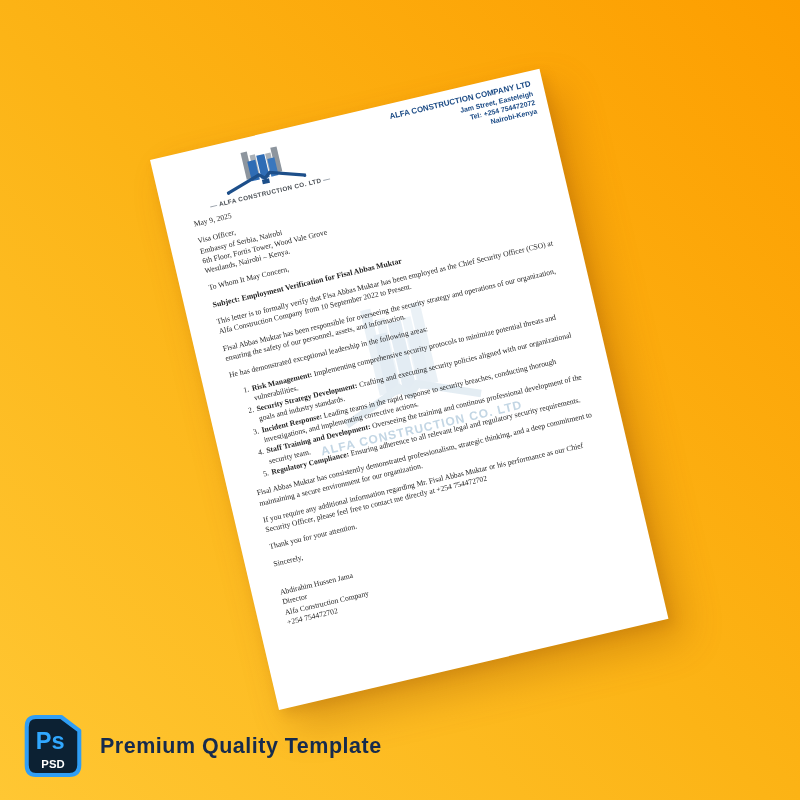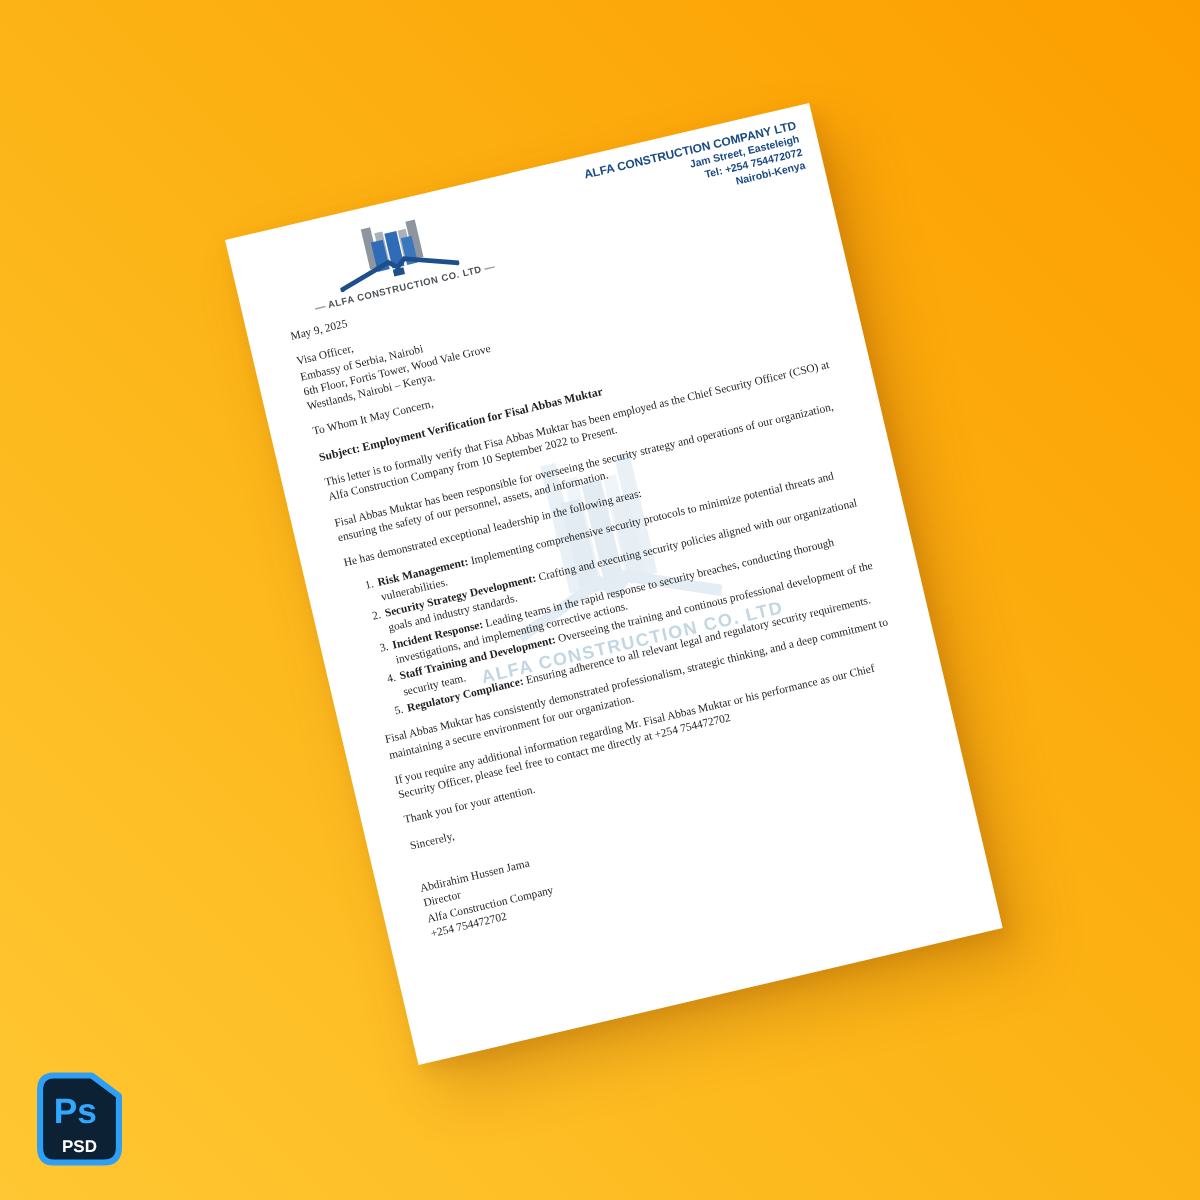--- a/index.html
+++ b/index.html
@@ -142,16 +142,17 @@
     </div>
   </div>
 
   <div class="branding">
     <svg class="badge" viewBox="0 0 64 70">
       <path d="M13 3 H41 L61 18 V56 Q61 67 50 67 H13 Q3 67 3 56 V14 Q3 3 13 3 Z" fill="#0c2133" stroke="#2f9ef5" stroke-width="4.5" stroke-linejoin="round"></path>
       <text x="13" y="38" font-family="Liberation Sans, sans-serif" font-size="26" font-weight="bold" fill="#31a8ff">Ps</text>
       <text x="32" y="59" text-anchor="middle" font-family="Liberation Sans, sans-serif" font-size="12.5" font-weight="bold" fill="#ffffff">PSD</text>
     </svg>
     <div class="brand-text">
+      <div class="brand-line1">Premium Quality Template</div>
     </div>
   </div>
 
 </div>
 
 </body></html>

